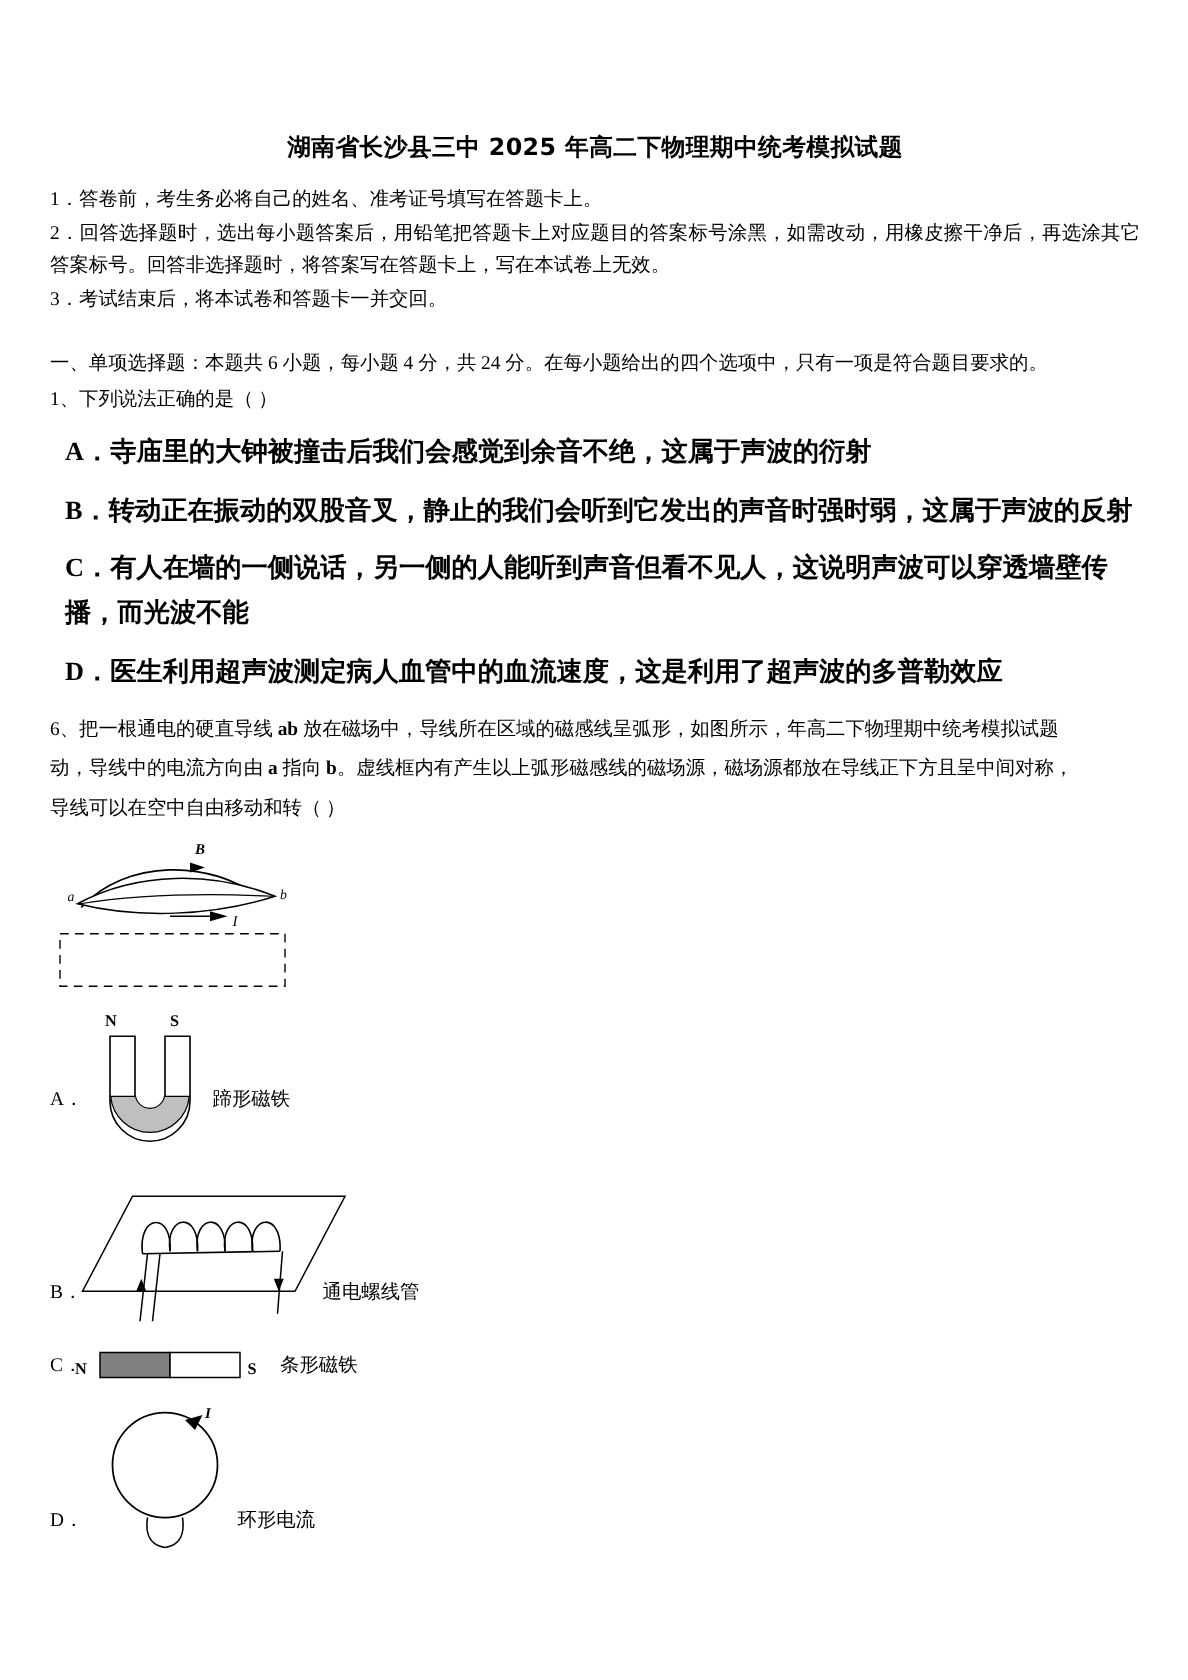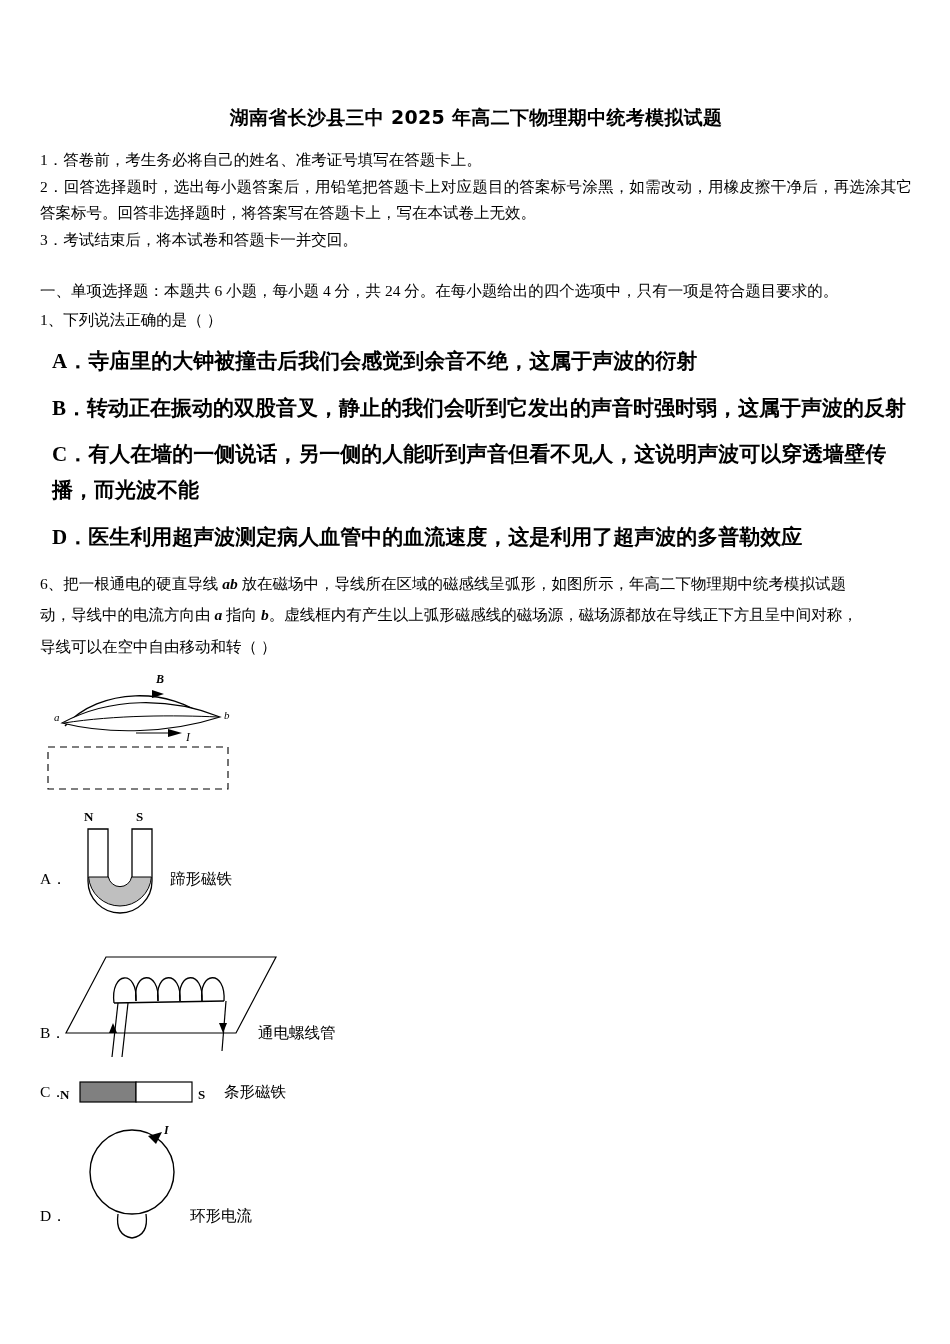--- a/index.html
+++ b/index.html
@@ -68,21 +68,21 @@
     display: inline-block;
     min-width: 26px;
     font-family: "Liberation Serif", serif;
   }
   .q2 {
     font-size: 15.5px;
     line-height: 2.05;
     margin: 12px 0 0 0;
     text-align: justify;
   }
-  .ital { font-style: italic; font-weight: bold; }
+  .ital { font-weight: bold; }
   
   .fig-wrap { position: relative; width: 872px; }
   .choice-label {
     position: absolute;
     font-size: 15.5px;
   }
   .choice-text {
     position: absolute;
     font-size: 15.5px;
   }

